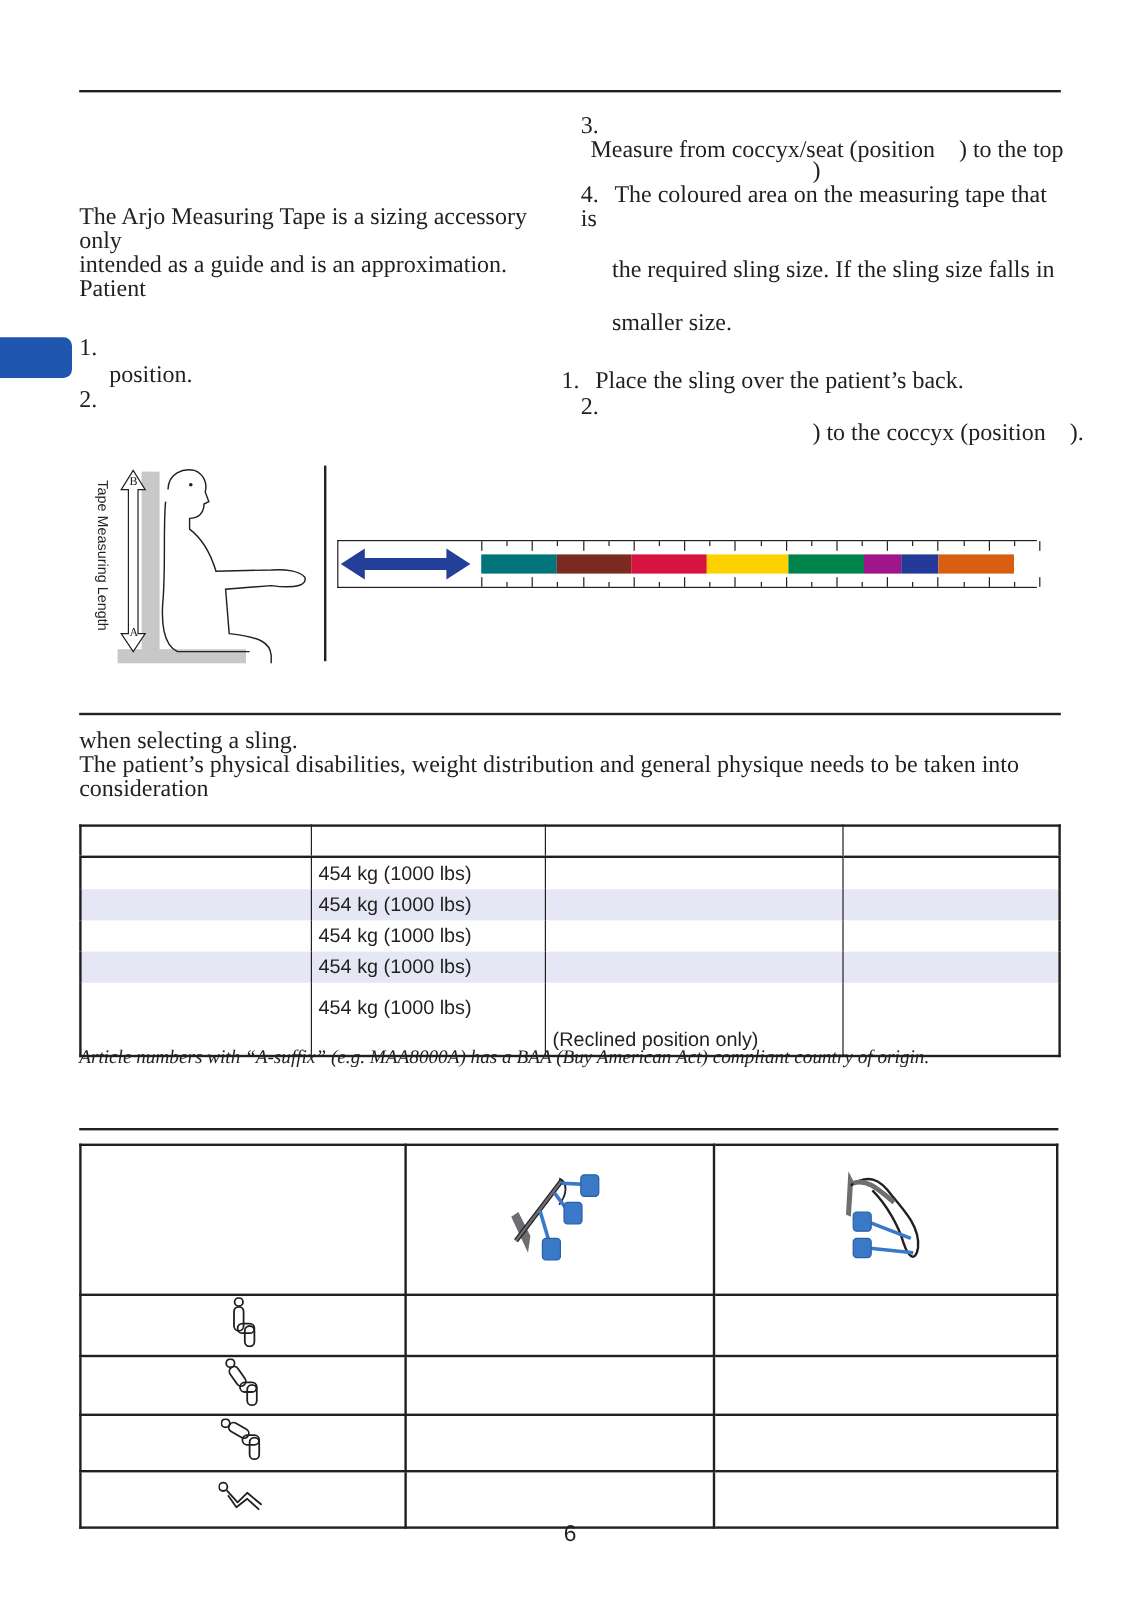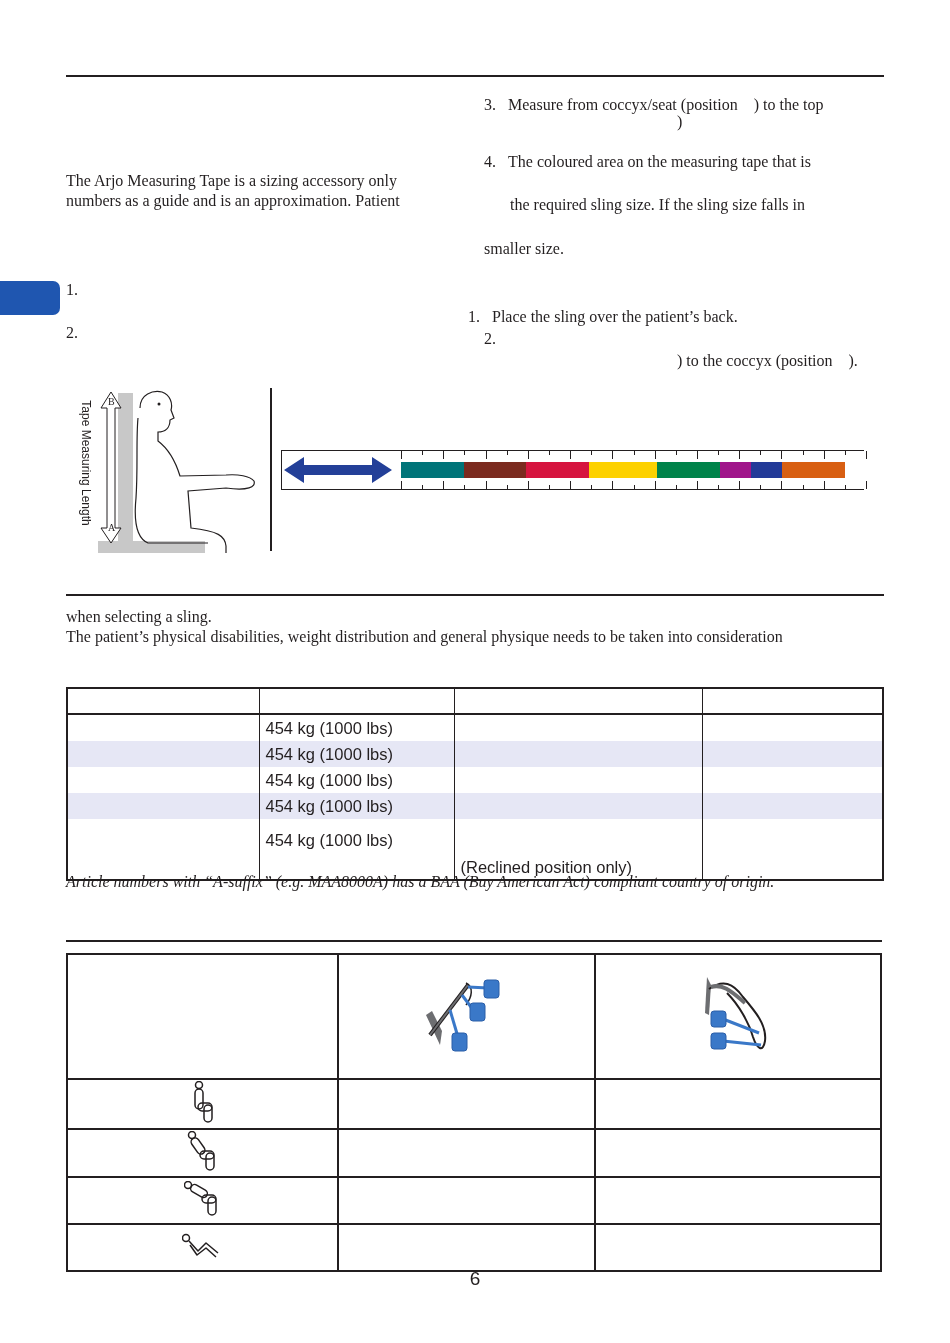--- a/index.html
+++ b/index.html
@@ -1,20 +1,20 @@
 <!DOCTYPE html>
 <html><head>
 <meta charset="utf-8">
 <style>
   html, body { margin: 0; padding: 0; background: #ffffff; }
   body { width: 950px; height: 1343px; position: relative; overflow: hidden;
          font-family: "Liberation Serif", serif; color: #231f20; }
   .abs { position: absolute; }
   .rule { position: absolute; left: 66px; height: 2px; background: #231f20; }
-  .serif { font-family: "Liberation Serif", serif; font-size: 16px; line-height: 20px; }
+  .serif { font-family: "Liberation Serif", serif; font-size: 20px; line-height: 20px; }
   .sans { font-family: "Liberation Sans", sans-serif; }
   .side-tab { position: absolute; left: 0; top: 281px; width: 60px; height: 34px;
               background: #1f56b0; border-radius: 0 7px 7px 0; }
 
   
   .tape { position: absolute; left: 281px; top: 450px; width: 582px; height: 38px;
           border: 1.5px solid #231f20; border-right: none; background: #fff; }
   .tape-segs { position: absolute; left: 119px; top: 11px; height: 16px; display: flex; }
   .tape-seg { height: 16px; }
   .ticks-top, .ticks-bot { position: absolute; left: 119px; width: 465px; height: 8px; }
@@ -46,41 +46,42 @@
 <body>
 
 <div class="rule" style="top:75px;width:818px;"></div>
 <div class="rule" style="top:594px;width:818px;"></div>
 <div class="rule" style="top:940px;width:816px;"></div>
 
 <div class="side-tab"></div>
 
 <div class="abs serif" style="left:66px;top:171px;width:390px;">
   <div>The Arjo Measuring Tape is a sizing accessory only</div>
-  <div>numbers as a guide and is an approximation. Patient</div>
+  <div>intended as a guide and is an approximation. Patient</div>
   <div style="height:24px;"></div>
 </div>
 
 <div class="abs serif" style="left:66px;top:280px;width:400px;">
   <span>1.</span>
+  <div style="margin-left:25px;margin-top:2px;">position.</div>
 </div>
 <div class="abs serif" style="left:66px;top:323px;width:410px;">
   <span>2.</span>
 </div>
 
 <div class="abs serif" style="left:484px;top:95px;width:400px;">
   <span>3.</span>
   <span style="margin-left:8px;white-space:pre;">Measure from coccyx/seat (position    ) to the top</span>
   <div style="margin-left:193px;margin-top:-3px;">)</div>
 </div>
 <div class="abs serif" style="left:484px;top:152px;width:400px;">
   <span>4.</span>
   <span style="margin-left:8px;">The coloured area on the measuring tape that is</span>
   <div style="margin-left:26px;margin-top:23px;">the required sling size. If the sling size falls in</div>
-  <div style="margin-top:24px;">smaller size.</div>
+  <div style="margin-left:26px;margin-top:24px;">smaller size.</div>
 </div>
 <div class="abs serif" style="left:468px;top:307px;width:400px;">
   <span>1.</span>
   <span style="margin-left:8px;">Place the sling over the patient’s back.</span>
 </div>
 <div class="abs serif" style="left:484px;top:329px;width:400px;">
   <span>2.</span>
   <div style="margin-left:193px;margin-top:2px;white-space:pre;">) to the coccyx (position    ).</div>
 </div>
 

